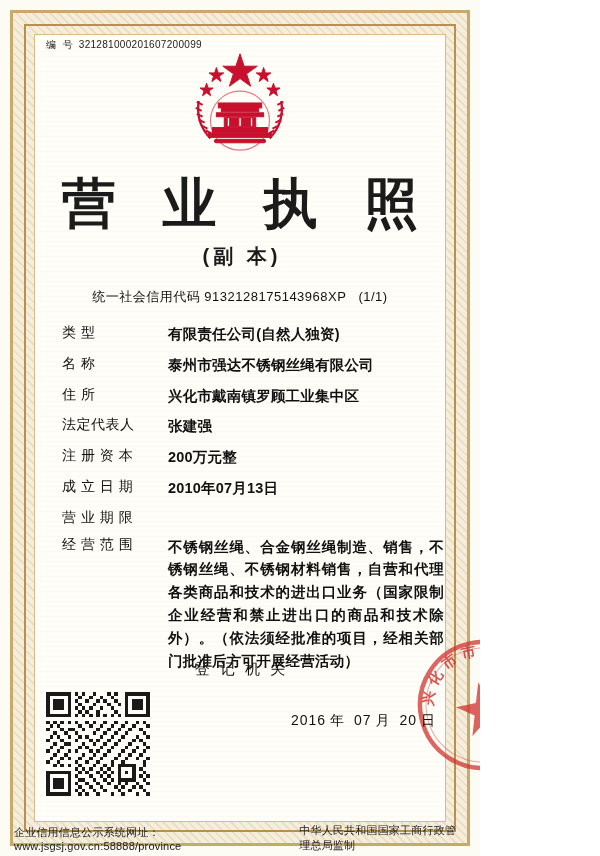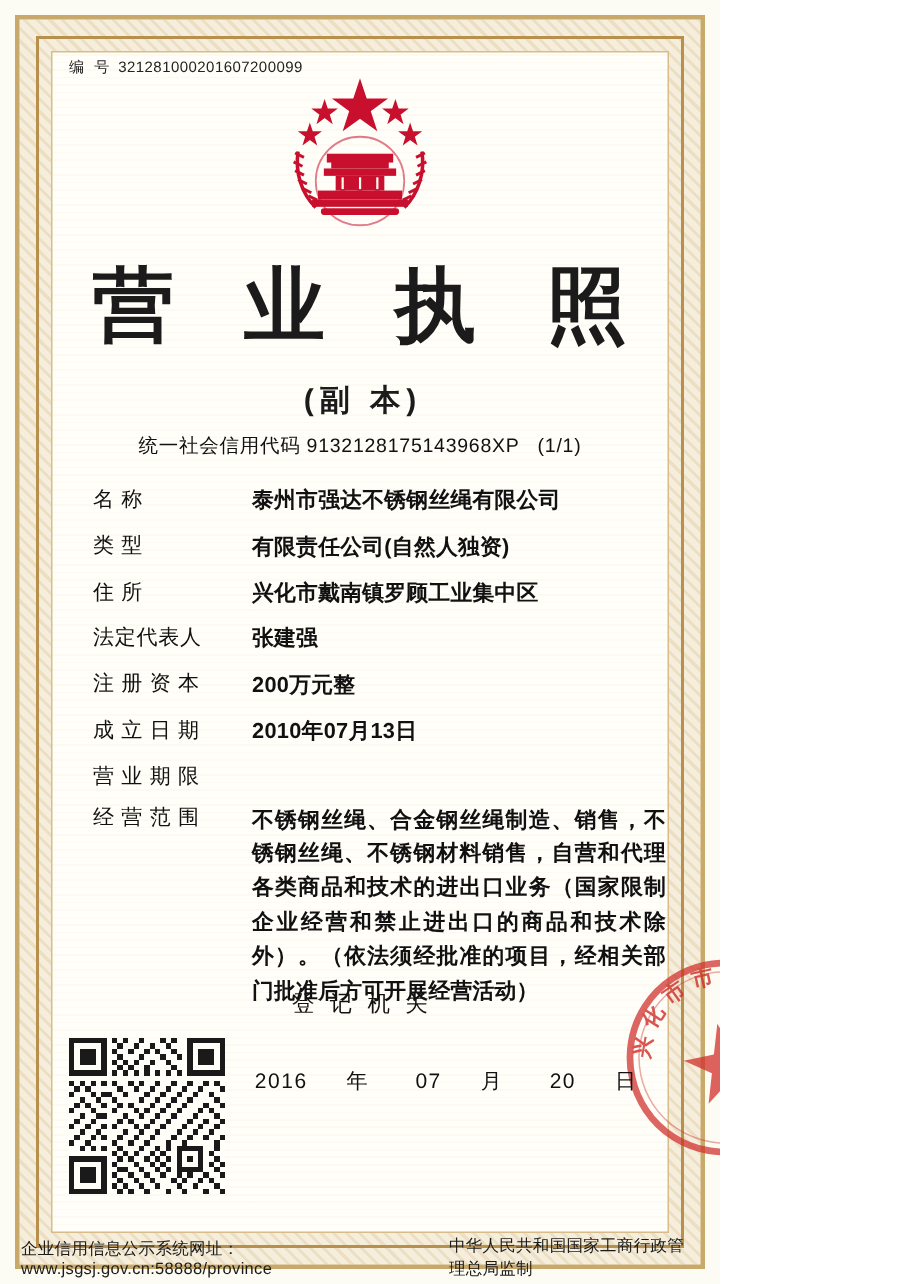--- a/index.html
+++ b/index.html
@@ -89,21 +89,20 @@
   .subtitle {
     position: absolute;
     left: 0; right: 0;
     top: 243px;
     text-align: center;
     font-size: 20px;
     font-weight: bold;
     letter-spacing: 4px;
     text-indent: 4px;
     color: #1b1b1b;
-    margin-top: 10px;
   }
 
   
   .credit-line {
     position: absolute;
     left: 0; right: 0;
     top: 288px;
     text-align: center;
     font-size: 13px;
     color: #111;
@@ -165,21 +164,21 @@
 
   
   .date-line {
     position: absolute;
     right: 42px;
     top: 712px;
     font-size: 14px;
     color: #111;
     letter-spacing: 1px;
   }
-  .date-line span { margin: 0 13px; }
+  .date-line span { margin: 0 2px; }
 
   
   .seal {
     position: absolute;
     left: 408px;
     top: 630px;
     width: 150px;
     height: 150px;
     opacity: 0.82;
     transform: rotate(-12deg);
@@ -277,26 +276,26 @@
 
   <div class="title">营 业 执 照</div>
   <div class="subtitle">(副 本)</div>
 
   <div class="credit-line">
     <span>统一社会信用代码</span><span class="code">9132128175143968XP</span><span class="seq">(1/1)</span>
   </div>
 
   <div class="fields">
     <div class="field">
+      <div class="label j2">类    型</div>
+      <div class="value">有限责任公司(自然人独资)</div>
+    </div>
+    <div class="field">
       <div class="label j2">名    称</div>
       <div class="value">泰州市强达不锈钢丝绳有限公司</div>
-    </div>
-    <div class="field">
-      <div class="label j2">类    型</div>
-      <div class="value">有限责任公司(自然人独资)</div>
     </div>
     <div class="field">
       <div class="label j2">住    所</div>
       <div class="value">兴化市戴南镇罗顾工业集中区</div>
     </div>
     <div class="field">
       <div class="label">法定代表人</div>
       <div class="value">张建强</div>
     </div>
     <div class="field">

